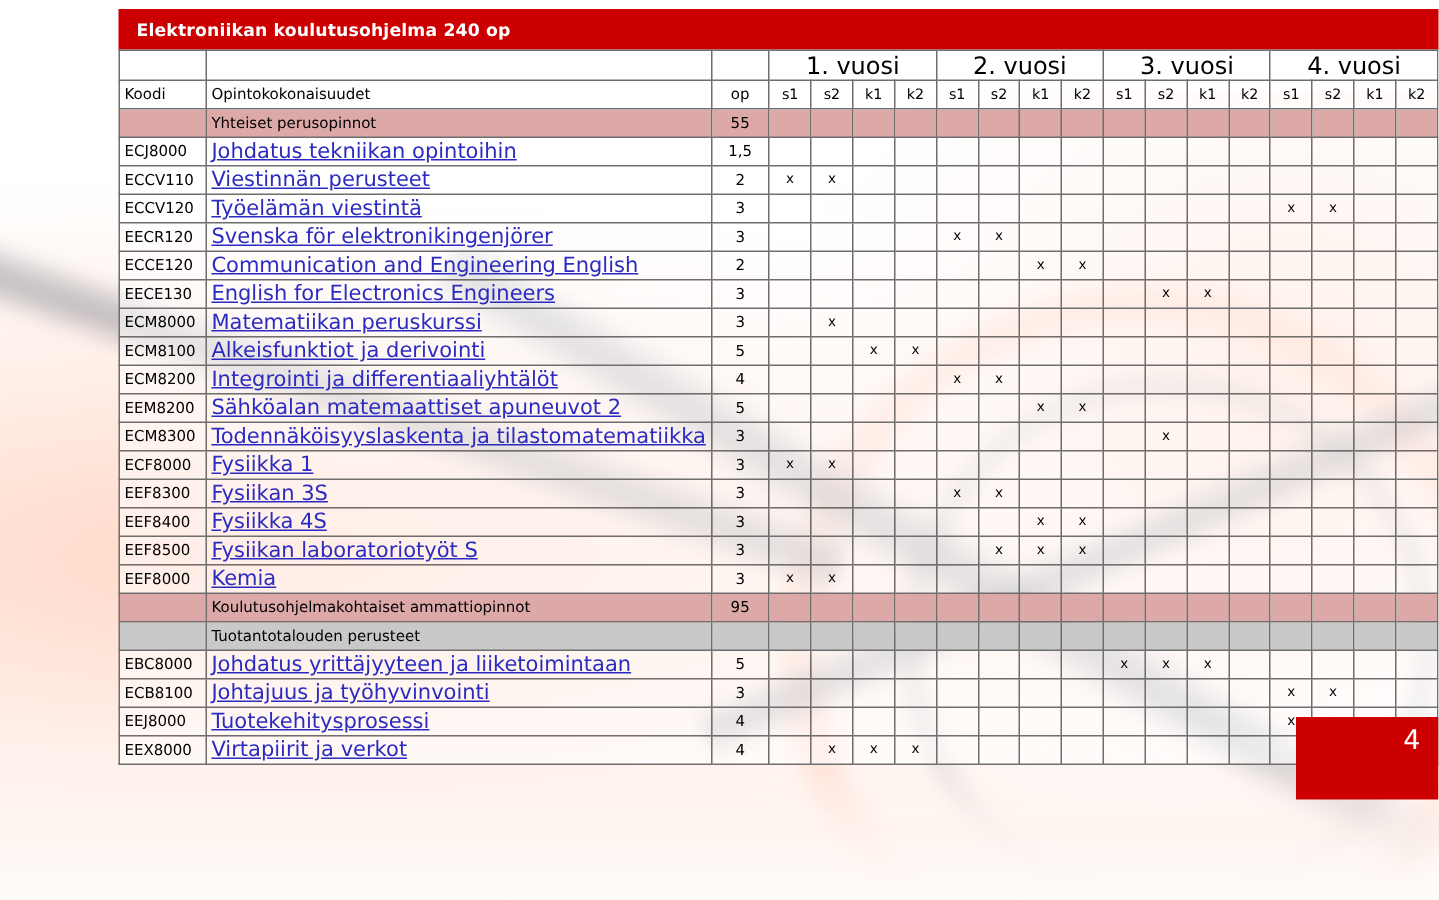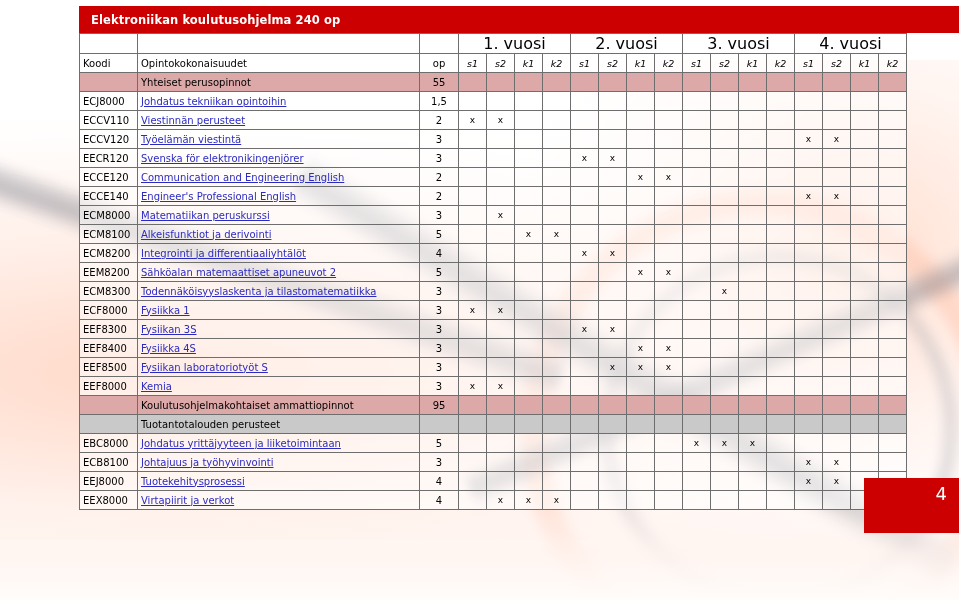--- a/index.html
+++ b/index.html
@@ -75,29 +75,29 @@
     white-space:nowrap;
     overflow:hidden;
   }
   .c-code{width:58px;font-size:9.5px;}
   .c-name{width:282px;}
   .c-op{width:32px;text-align:center;}
   .c-mark{width:21px;text-align:center;font-size:9px;}
   .yr-start{border-left:1px solid #3a3a3a !important;}
 
   .hdr-yr{text-align:center;font-size:16px;}
-  .hdr-sub{text-align:center;font-size:9.5px;font-style:italic;}
+  .hdr-sub{text-align:center;font-size:9.5px;}
 
   tr.r-section td{background:#dda8a8 !important;}
   tr.r-section2 td{background:#c9c9c9 !important;}
   tr.r-course td{background:rgba(255,255,255,0.35);}
 
   a.clink{
     color:#2b2bc0;text-decoration:underline;
-    font-size:10px;
+    font-size:14px;
   }
   .seclabel{font-size:10px;color:#000;}
 
   #pagebadge{
     position:absolute;left:864px;top:478px;width:95px;height:55px;
     background:#cc0000;z-index:3;
   }
   #pagebadge .num{
     position:absolute;right:12px;top:5px;
     color:#ffffff;font-size:18px;
@@ -299,37 +299,37 @@
           <td class="c-mark yr-start"></td>
           <td class="c-mark"></td>
           <td class="c-mark"></td>
           <td class="c-mark"></td>
           <td class="c-mark yr-start"></td>
           <td class="c-mark"></td>
           <td class="c-mark"></td>
           <td class="c-mark"></td>
         </tr>
         <tr class="r-course">
-          <td>ECCE140</td>
-          <td><a class="clink" href="#">Engineer's Professional English</a></td>
-          <td class="c-op">2</td>
-          <td class="c-mark yr-start"></td>
-          <td class="c-mark"></td>
-          <td class="c-mark"></td>
-          <td class="c-mark"></td>
-          <td class="c-mark yr-start"></td>
-          <td class="c-mark"></td>
-          <td class="c-mark"></td>
-          <td class="c-mark"></td>
-          <td class="c-mark yr-start"></td>
-          <td class="c-mark"></td>
-          <td class="c-mark"></td>
-          <td class="c-mark"></td>
-          <td class="c-mark yr-start">x</td>
-          <td class="c-mark">x</td>
+          <td>EECE130</td>
+          <td><a class="clink" href="#">English for Electronics Engineers</a></td>
+          <td class="c-op">3</td>
+          <td class="c-mark yr-start"></td>
+          <td class="c-mark"></td>
+          <td class="c-mark"></td>
+          <td class="c-mark"></td>
+          <td class="c-mark yr-start"></td>
+          <td class="c-mark"></td>
+          <td class="c-mark"></td>
+          <td class="c-mark"></td>
+          <td class="c-mark yr-start"></td>
+          <td class="c-mark">x</td>
+          <td class="c-mark">x</td>
+          <td class="c-mark"></td>
+          <td class="c-mark yr-start"></td>
+          <td class="c-mark"></td>
           <td class="c-mark"></td>
           <td class="c-mark"></td>
         </tr>
         <tr class="r-course">
           <td>ECM8000</td>
           <td><a class="clink" href="#">Matematiikan peruskurssi</a></td>
           <td class="c-op">3</td>
           <td class="c-mark yr-start"></td>
           <td class="c-mark">x</td>
           <td class="c-mark"></td>

